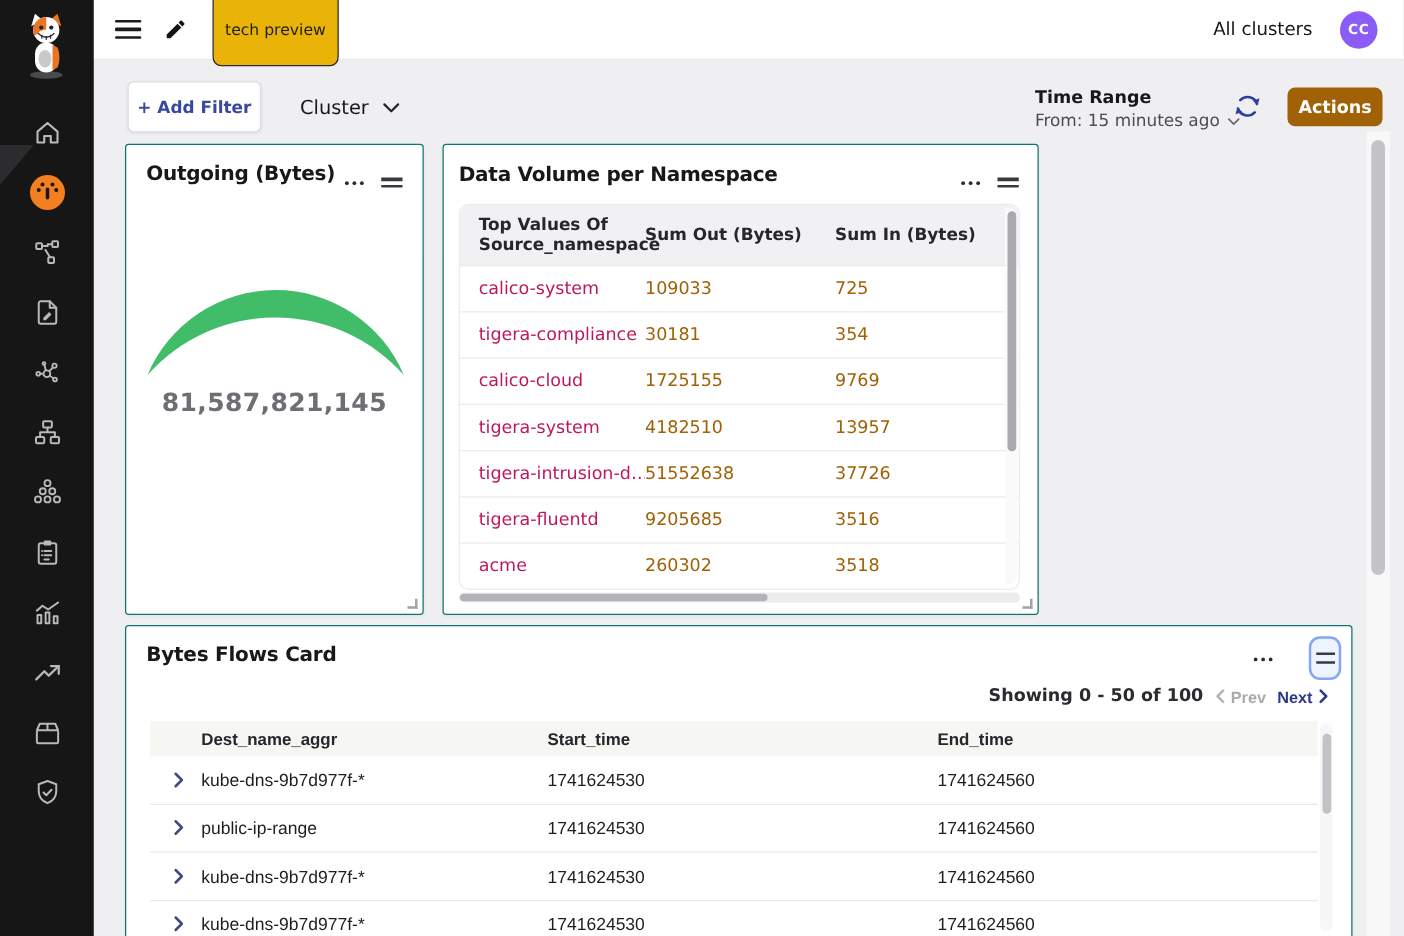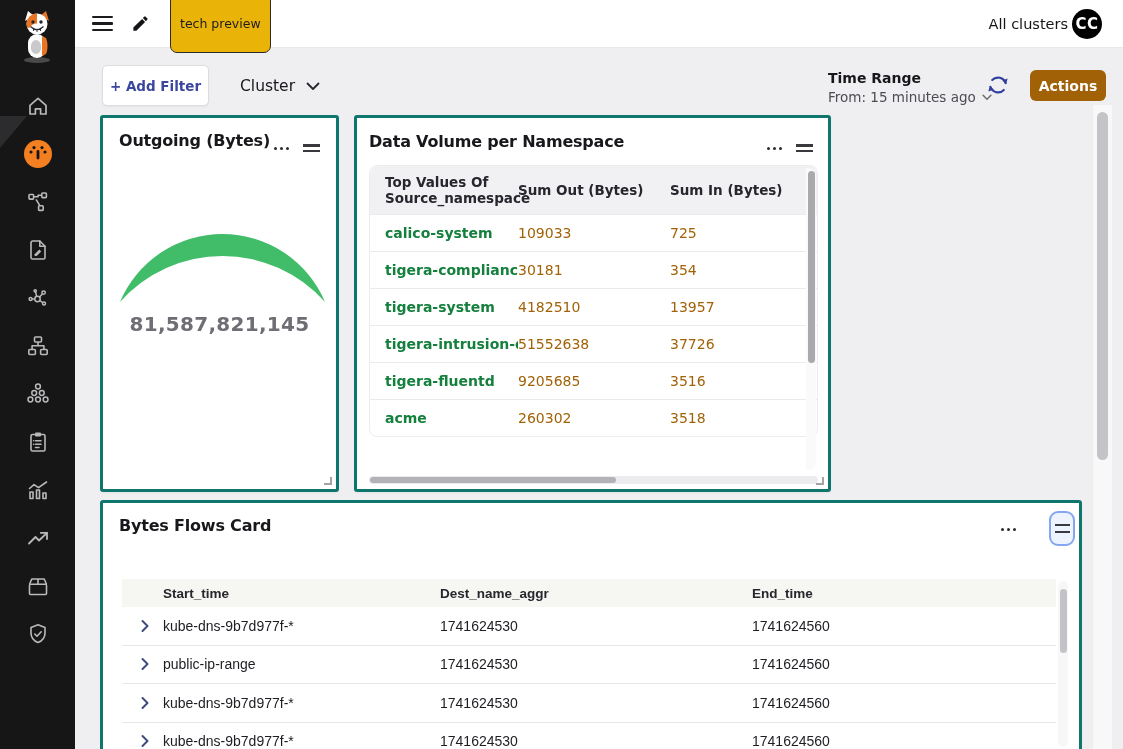--- a/index.html
+++ b/index.html
@@ -19,40 +19,40 @@
   
   .topbar { position:absolute; left:75px; top:0; right:0; height:48px; background:#ffffff;
             display:flex; align-items:center; border-bottom:1px solid #e9e9ec; z-index:20; }
   .hamburger { margin-left:17px; width:21px; cursor:pointer; }
   .hamburger div { height:2.4px; background:#1c1c1f; margin:4px 0; border-radius:1px; }
   .page-title { margin-left:25px; font-size:21.5px; font-weight:700; color:#14141a; letter-spacing:-0.3px; white-space:nowrap; }
   .edit-pencil { margin-left:18px; cursor:pointer; display:flex; }
   .badge { margin-left:20px; font-size:12.5px; color:#1c1c1f; border:1.4px solid #2b2b2b; border-radius:7px; padding:21px 9px; background:#eab308; white-space:nowrap; }
   .top-spacer { flex:1; }
   .all-clusters { font-size:14.5px; color:#15151a; font-weight:500; cursor:pointer; }
-  .avatar { margin-left:4px; margin-right:21px; width:30px; height:30px; border-radius:50%; background:#000000;
-            color:#fff; font-size:15px; font-weight:700; display:flex; align-items:center; justify-content:center; letter-spacing:.5px; cursor:pointer; }
+  .avatar { margin-left:22px; margin-right:21px; width:30px; height:30px; border-radius:50%; background:#8b5cf6;
+            color:#fff; font-size:11px; font-weight:700; display:flex; align-items:center; justify-content:center; letter-spacing:.5px; cursor:pointer; }
 
   
   .main { position:absolute; left:75px; top:48px; width:1048px; height:701px; background:#efeff1; overflow:hidden;padding-left:15px; }
 
   .btn-add-filter { left:27px; top:17px; width:107px; height:41px; background:#fff; border:1px solid #dcdce1;
                     border-radius:5px; box-shadow:0 1px 2px rgba(0,0,0,.05); color:#39479e; font-size:13.5px; font-weight:600;
                     display:flex; align-items:center; justify-content:center; cursor:pointer; }
   .cluster-dd { left:165px; top:26px; height:24px; display:flex; align-items:center; gap:11px; cursor:pointer; }
   .cluster-dd .lbl { font-size:15.5px; font-weight:500; color:#17171c; }
   .tr-label { left:753px; top:22px; font-size:14px; font-weight:700; color:#17171c; }
   .tr-value { left:753px; top:41px; display:flex; align-items:center; gap:6px; cursor:pointer; }
   .tr-value .v { font-size:13.5px; color:#4c4c54; }
   .refresh { left:911px; top:25px; width:24px; height:24px; cursor:pointer; }
   .btn-actions { left:955px; top:22px; width:76px; height:31px; background:#a16207; border-radius:6px; color:#fff;
                  font-size:14px; font-weight:600; display:flex; align-items:center; justify-content:center; cursor:pointer; }
 
   
-  .card { position:absolute; background:#fff; border:3px solid #0f766e; border-radius:3px; box-shadow:0 1px 2px rgba(0,0,0,.04); }
+  .card { position:absolute; background:#fff; border:1px solid #0f766e; border-radius:3px; box-shadow:0 1px 2px rgba(0,0,0,.04); }
   .card-title { font-size:16px; font-weight:700; color:#17171c; letter-spacing:-0.2px; }
   .head-icons { position:absolute; display:flex; align-items:center; gap:13px; }
   .dots { display:flex; gap:2.5px; cursor:pointer; padding:4px 1px; }
   .dots i { width:3.4px; height:3.4px; border-radius:50%; background:#2b2b2e; }
   .dragbars { width:17px; cursor:grab; padding:3px 0; }
   .dragbars div { height:2.2px; background:#3a3a3e; margin:3.4px 0; }
   .resize-corner { position:absolute; right:4px; bottom:4px; width:8px; height:8px;
                    border-right:2px solid #a3a3a8; border-bottom:2px solid #a3a3a8; cursor:nwse-resize; }
 
   
@@ -60,21 +60,21 @@
   .gauge-wrap { position:absolute; left:14px; top:112px; }
   .gauge-value { position:absolute; left:0; right:0; top:194px; text-align:center; font-size:20px; font-weight:700; color:#6e6e74; letter-spacing:.3px; }
 
   
   #card-namespace { left:279px; top:67px; width:477px; height:377px; }
   .ns-table { position:absolute; left:12px; top:47px; width:449px; border:1px solid #ececef; border-radius:8px; background:#fff; }
   .ns-head { display:grid; grid-template-columns:133px 152px 140px; align-items:center; height:48px; background:#f1f1f4;
              border-radius:8px 8px 0 0; padding-left:15px; }
   .ns-head div { font-size:13.5px; font-weight:700; color:#26262c; line-height:1.2; padding-right:6px; }
   .ns-row { display:grid; grid-template-columns:133px 152px 140px; align-items:center; height:37px; padding-left:15px; border-top:1px solid #ebebee; }
-  .ns-row .lnk { font-size:14px; font-weight:700; color:#15803d; cursor:pointer; white-space:nowrap; overflow:hidden; }
+  .ns-row .lnk { font-size:14px; font-weight:400; color:#be185d; cursor:pointer; white-space:nowrap; overflow:hidden; }
   .ns-row .num { font-size:14px; color:#a16207; }
   .ns-vscroll { position:absolute; right:1px; top:2px; width:10px; height:302px; background:#fafafb; border-radius:0 8px 8px 0; cursor:pointer; }
   .ns-vscroll .thumb { position:absolute; left:1.5px; top:3px; width:7px; height:192px; background:#a9a9ae; border-radius:4px; cursor:grab; }
   .ns-hscroll { position:absolute; left:12px; top:358px; width:449px; height:8px; background:#ececee; border-radius:4px; cursor:pointer; }
   .ns-hscroll .thumb { position:absolute; left:1px; top:1px; width:246px; height:6px; background:#b2b2b7; border-radius:3px; cursor:grab; }
 
   
   #card-bestflows { left:25px; top:452px; width:982px; height:320px; font-family:"Liberation Sans",sans-serif; }
   #card-bestflows .card-title { font-family:"DejaVu Sans","Liberation Sans",sans-serif; }
   .bf-handle-focus { position:absolute; left:946px; top:8px; width:26px; height:35px; border:2px solid #85a6f2; background:#eef4ff;
@@ -309,20 +309,25 @@
           <div class="lnk">calico-system</div>
           <div class="num">109033</div>
           <div class="num">725</div>
         </div>
         <div class="ns-row">
           <div class="lnk">tigera-compliance</div>
           <div class="num">30181</div>
           <div class="num">354</div>
         </div>
         <div class="ns-row">
+          <div class="lnk">calico-cloud</div>
+          <div class="num">1725155</div>
+          <div class="num">9769</div>
+        </div>
+        <div class="ns-row">
           <div class="lnk">tigera-system</div>
           <div class="num">4182510</div>
           <div class="num">13957</div>
         </div>
         <div class="ns-row">
           <div class="lnk">tigera-intrusion-d…</div>
           <div class="num">51552638</div>
           <div class="num">37726</div>
         </div>
         <div class="ns-row">
@@ -352,25 +357,40 @@
             <i></i>
             <i></i>
             <i></i>
           </div>
       </div>
       <div class="bf-handle-focus">
           <div></div>
           <div></div>
         </div>
 
+      <div class="bf-pagination">
+        <span class="bf-showing">Showing 0 - 50 of 100</span>
+        <span class="bf-prev">
+          <svg width="8" height="12" viewBox="0 0 8 12" fill="none" stroke="#b4b4b9" stroke-width="2" stroke-linecap="round" stroke-linejoin="round">
+              <path d="M6.5 1.5 2 6l4.5 4.5"></path>
+            </svg>
+          <span>Prev</span>
+        </span>
+        <span class="bf-next">
+          <span>Next</span>
+          <svg width="8" height="12" viewBox="0 0 8 12" fill="none" stroke="#2d3a8c" stroke-width="2" stroke-linecap="round" stroke-linejoin="round">
+              <path d="M1.5 1.5 6 6l-4.5 4.5"></path>
+            </svg>
+        </span>
+      </div>
 
       <div class="bf-table">
         <div class="bf-head">
+          <div>Dest_name_aggr</div>
           <div>Start_time</div>
-          <div>Dest_name_aggr</div>
           <div>End_time</div>
         </div>
         <div class="bf-row">
           <span class="chev">
               <svg width="8" height="13" viewBox="0 0 8 13" fill="none" stroke="#3f4a7e" stroke-width="2" stroke-linecap="round" stroke-linejoin="round">
                 <path d="M1.5 1.5 6.5 6.5 1.5 11.5"></path>
               </svg>
             </span>
           <div class="name">kube-dns-9b7d977f-*</div>
           <div class="val">1741624530</div>

